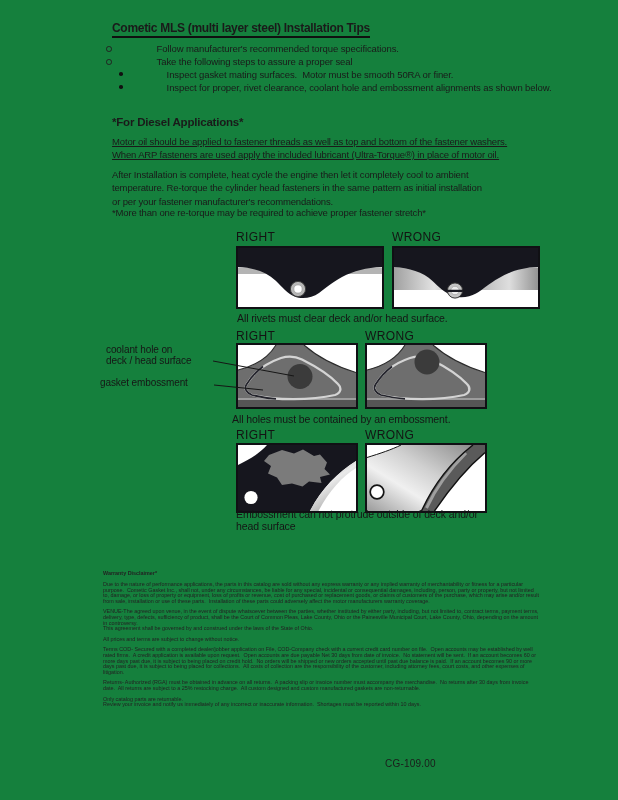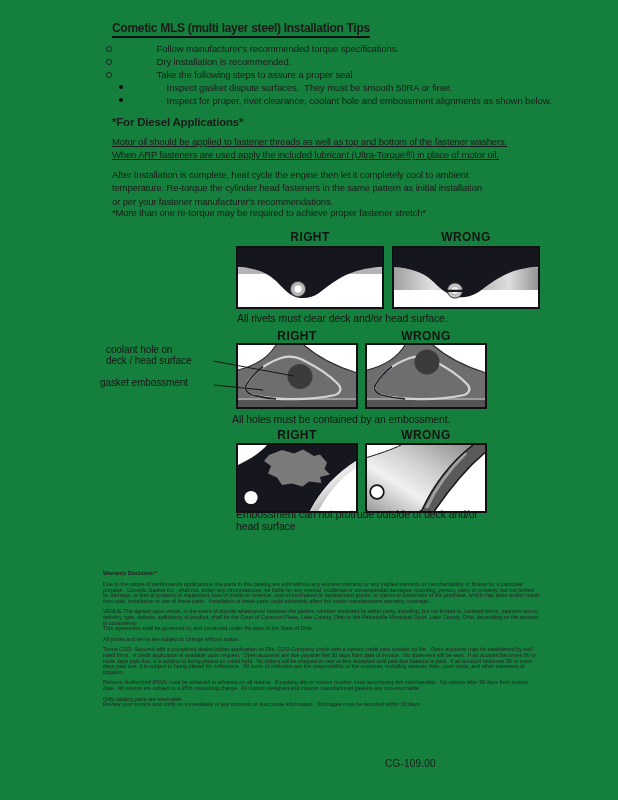--- a/index.html
+++ b/index.html
@@ -15,22 +15,22 @@
   .mk{flex:0 0 auto;width:3.6px;height:3.6px;border-radius:50%;margin:4.2px 3px 0 0;}
   .mk.o{border:1px solid #222;}
   .mk.f{background:#111;margin-left:13px;margin-right:2px;}
   .bt{white-space:pre;padding-left:42px;}
 
   #diesel-h{left:112px;top:116px;font-size:11.5px;font-weight:bold;letter-spacing:-0.2px;}
   .para{position:absolute;left:112px;width:460px;font-size:9.5px;letter-spacing:-0.15px;
         line-height:13.4px;white-space:pre-wrap;}
   #para1{top:135px;text-decoration:underline;} #para2{top:168px;} #para3{top:206px;}
 
-  .dlabel{position:absolute;font-size:12px;font-weight:bold;letter-spacing:0.4px;
-          text-align:center;color:#131313;}
+  .dlabel{position:absolute;font-size:12px;font-weight:normal;letter-spacing:0.4px;
+          color:#131313;}
   .dbox{position:absolute;border:2px solid #101014;background:#fff;box-sizing:border-box;}
   .dbox svg{display:block;}
   .caption{position:absolute;font-size:10.5px;letter-spacing:-0.1px;line-height:12px;color:#151515;}
   .annot{position:absolute;font-size:10px;line-height:11px;text-align:left;
          white-space:pre-line;color:#161616;letter-spacing:-0.1px;}
   #leaders{position:absolute;left:206px;top:340px;width:100px;height:60px;}
 
   #fine{position:absolute;left:103px;top:571px;width:436px;font-size:5.4px;line-height:5.6px;color:#222;}
   #fine .fp{white-space:pre-wrap;margin:0 0 5px 0;}
   #fine .fh{font-weight:bold;margin:0 0 5.5px 0;}
@@ -44,29 +44,25 @@
 
   <div class="abs" id="title">Cometic MLS (multi layer steel) Installation Tips</div>
 
   <div class="abs" id="bullets">
     <div class="row">
       <span class="mk o"></span>
       <span class="bt">Follow manufacturer's recommended torque specifications.</span>
     </div>
     <div class="row">
       <span class="mk o"></span>
-      <span class="bt">Dry installation is recommended.</span>
-    </div>
-    <div class="row">
-      <span class="mk o"></span>
       <span class="bt">Take the following steps to assure a proper seal</span>
     </div>
     <div class="row">
       <span class="mk f"></span>
-      <span class="bt">Inspect gasket dispute surfaces.  They must be smooth 50RA or finer.</span>
+      <span class="bt">Inspect gasket mating surfaces.  Motor must be smooth 50RA or finer.</span>
     </div>
     <div class="row">
       <span class="mk f"></span>
       <span class="bt">Inspect for proper, rivet clearance, coolant hole and embossment alignments as shown below.</span>
     </div>
   </div>
 
   <div class="abs" id="diesel-h">*For Diesel Applications*</div>
   <div class="para" id="para1">Motor oil should be applied to fastener threads as well as top and bottom of the fastener washers.
 When ARP fasteners are used apply the included lubricant (Ultra-Torque®) in place of motor oil.</div>

